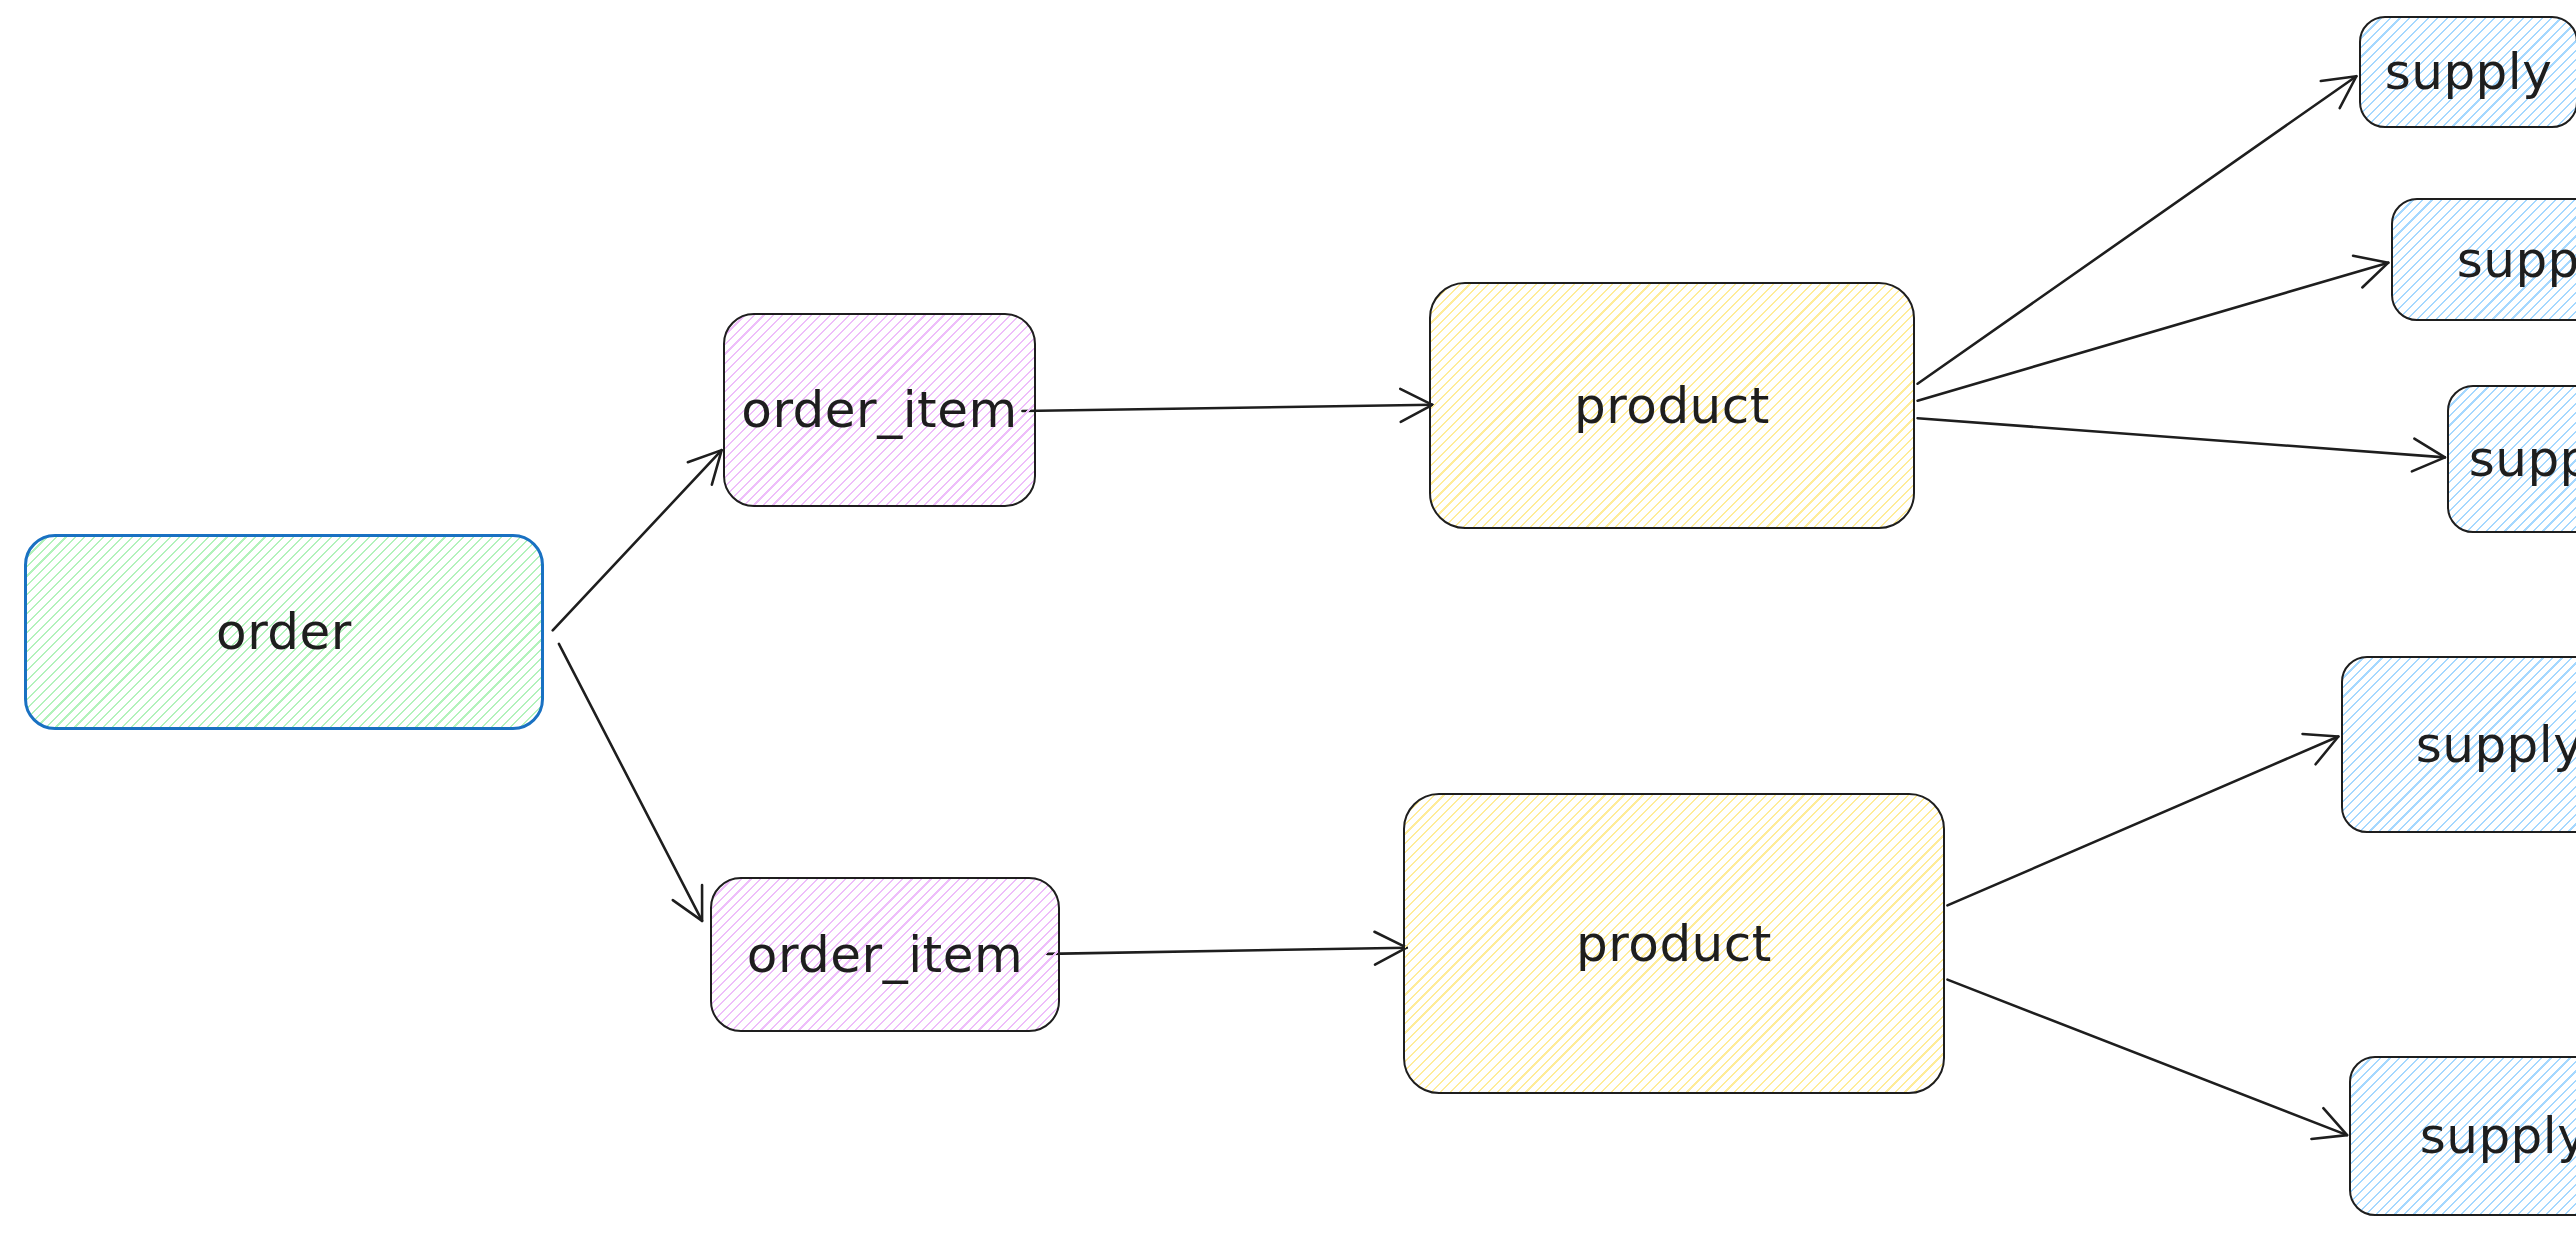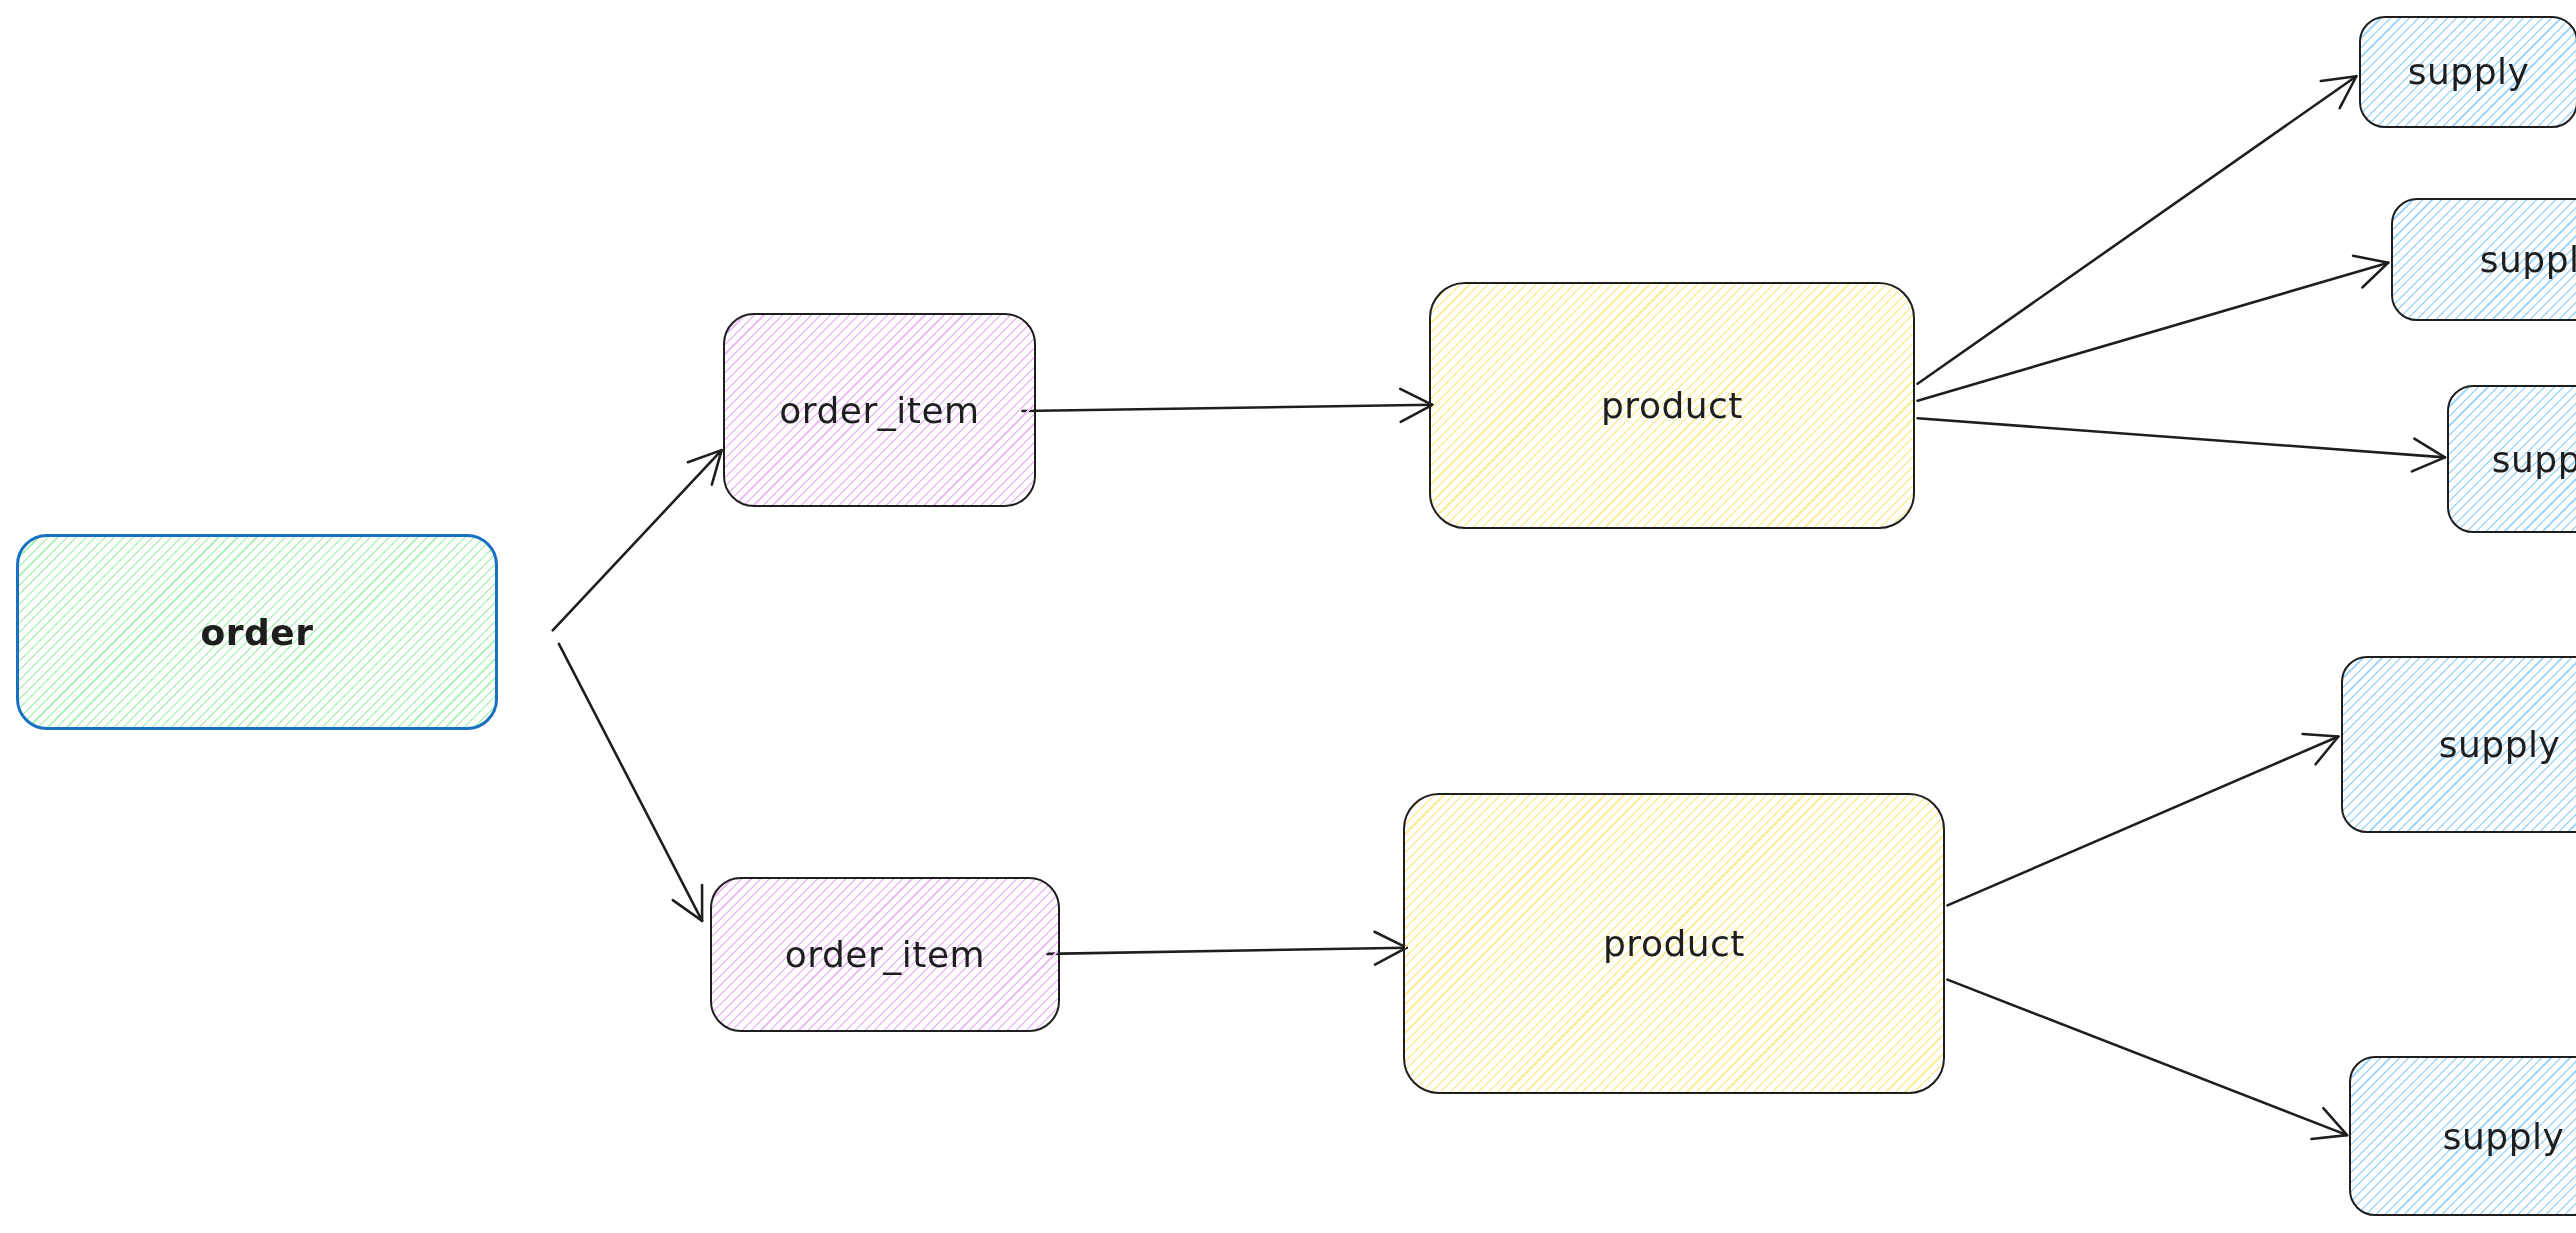--- a/index.html
+++ b/index.html
@@ -32,21 +32,21 @@
   .node {
     position: absolute;
     box-sizing: border-box;
     display: flex;
     align-items: center;
     justify-content: center;
     border: 2.6px solid var(--stroke, #1e1e1e);
     border-radius: 31px;
   }
   .node .label {
-    font-size: 36px;
+    font-size: 50px;
     color: var(--stroke, #1e1e1e);
     white-space: nowrap;
     letter-spacing: 0.5px;
   }
   
   .node--order {
     border-color: var(--order-stroke, #1971c2);
     border-width: 3.1px;
     background: repeating-linear-gradient(135deg,
       var(--order-fill, #b2f2bb) 0, var(--order-fill, #b2f2bb) 1.5px,
@@ -63,21 +63,21 @@
       var(--product-fill, #ffec99) 0, var(--product-fill, #ffec99) 1.5px,
       transparent 1.5px, transparent 6.7px);
   }
   .node--supply {
     border-radius: 26px;
     background: repeating-linear-gradient(135deg,
       var(--supply-fill, #a5d8ff) 0, var(--supply-fill, #a5d8ff) 1.5px,
       transparent 1.5px, transparent 6.7px);
   }
   
-  #node-order        { left: 16px;   top: 534px; width: 482px; height: 196px; font-weight: bold; }
+  #node-order        { left: 24px;   top: 534px; width: 520px; height: 196px; }
   #node-order-item-1 { left: 707px; top: 313px;  width: 313px;  height: 194px; }
   #node-order-item-2 { left: 694px; top: 877px; width: 350px;  height: 155px; }
   #node-product-1    { left: 1429px; top: 282px;  width: 486px;  height: 247px; border-radius: 36px; }
   #node-product-2    { left: 1403px; top: 793px; width: 542px; height: 301px; border-radius: 36px; }
   #node-supply-1     { left: 2359px; top: 15.5px;   width: 219px;  height: 112px; }
   #node-supply-2     { left: 2391px; top: 198px;  width: 299px;  height: 123px; }
   #node-supply-3     { left: 2447px; top: 385px;  width: 211px;  height: 148px; }
   #node-supply-4     { left: 2341px; top: 656px; width: 317px;  height: 177px; }
   #node-supply-5     { left: 2349px; top: 1056px; width: 309px;  height: 160px; }
 </style>

